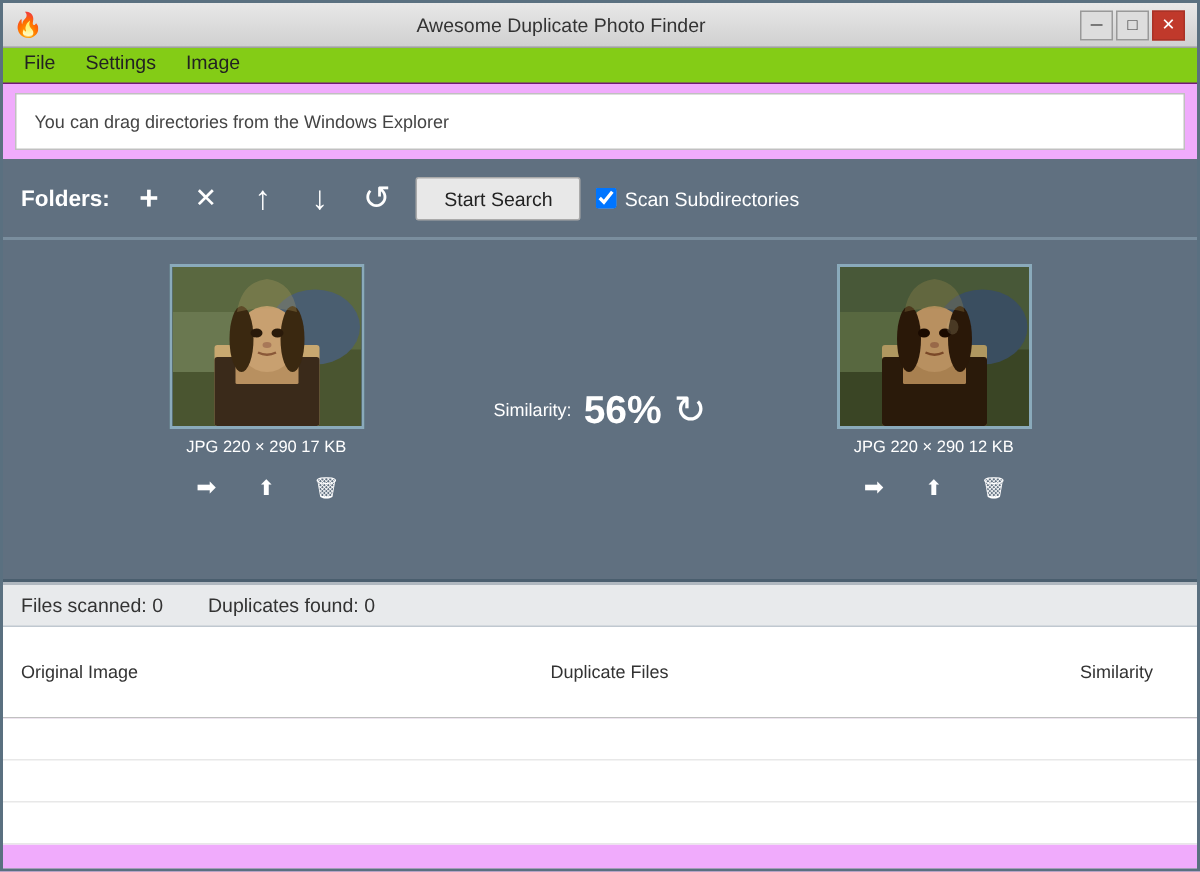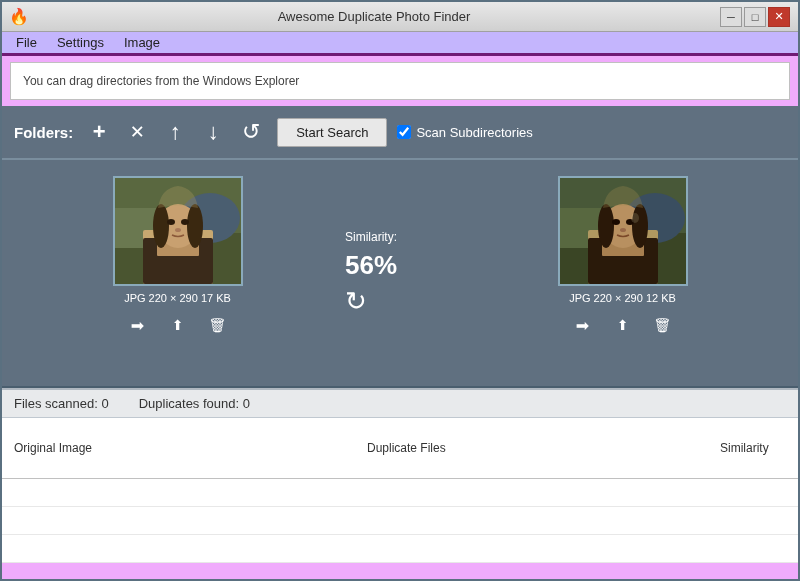--- a/index.html
+++ b/index.html
@@ -56,26 +56,25 @@
     .title-bar-btn.close {
       background: #c0392b;
       color: white;
       border-color: #a93226;
     }
     .title-bar-btn.maximize { }
     .title-bar-btn.minimize { }
 
     
     .menu-bar {
-      background: #c4b5fd;
+      background: #84cc16;
       height: 24px;
       display: flex;
-      align-items: center;
       padding: 0 4px;
-      border-bottom: 3px solid #701a75;
+      border-bottom: 1px solid #701a75;
     }
     .menu-item {
       padding: 2px 10px;
       cursor: pointer;
       font-size: 13px;
       color: #222;
     }
 
     
     .drag-hint {
@@ -197,22 +196,22 @@
     .action-col {
       display: flex;
       flex-direction: column;
       align-items: center;
     }
 
     
     .similarity-panel {
       width: 110px;
       display: flex;
-      flex-direction: column;
-      align-items: flex-start;
+      flex-direction: row;
+      align-items: center;
       justify-content: center;
       gap: 8px;
     }
     .similarity-label {
       color: white;
       font-size: 12px;
     }
     .similarity-value {
       color: white;
       font-size: 26px;

